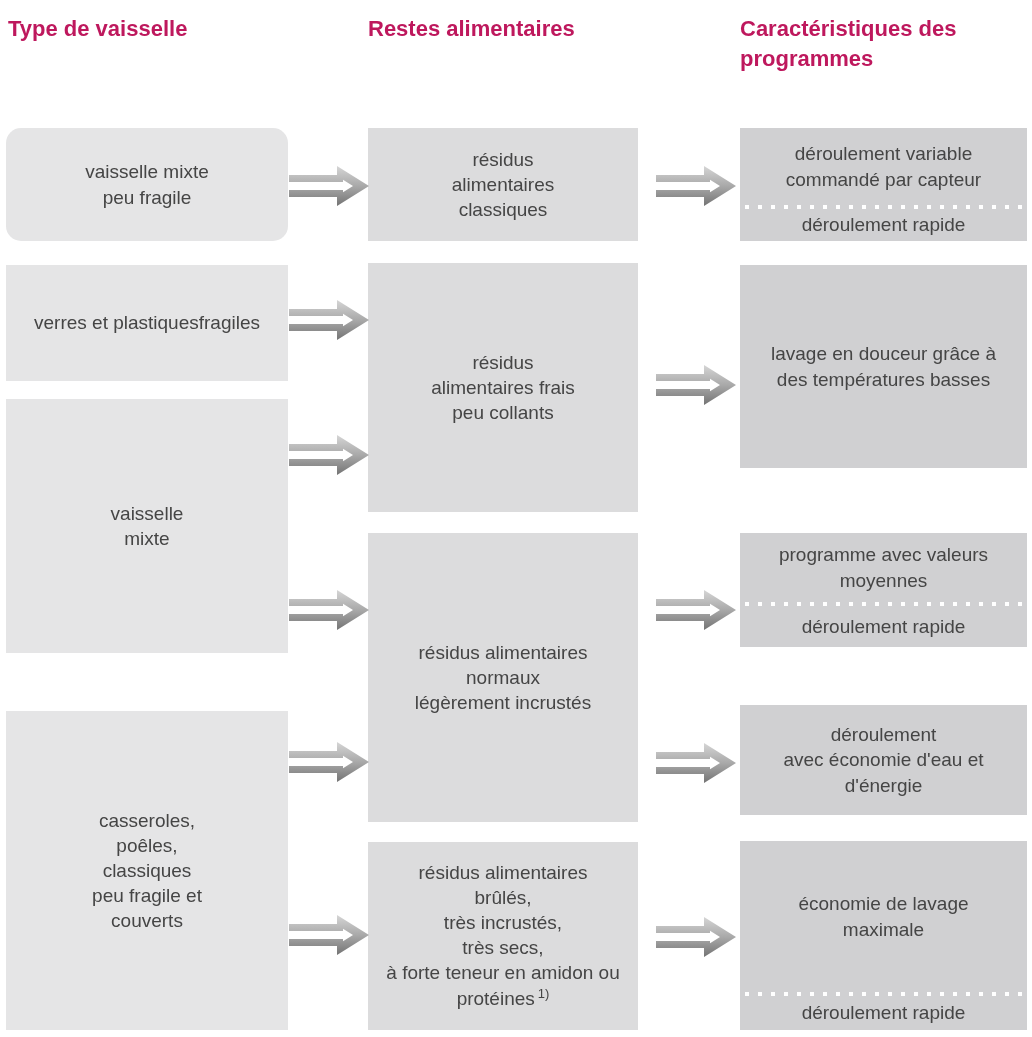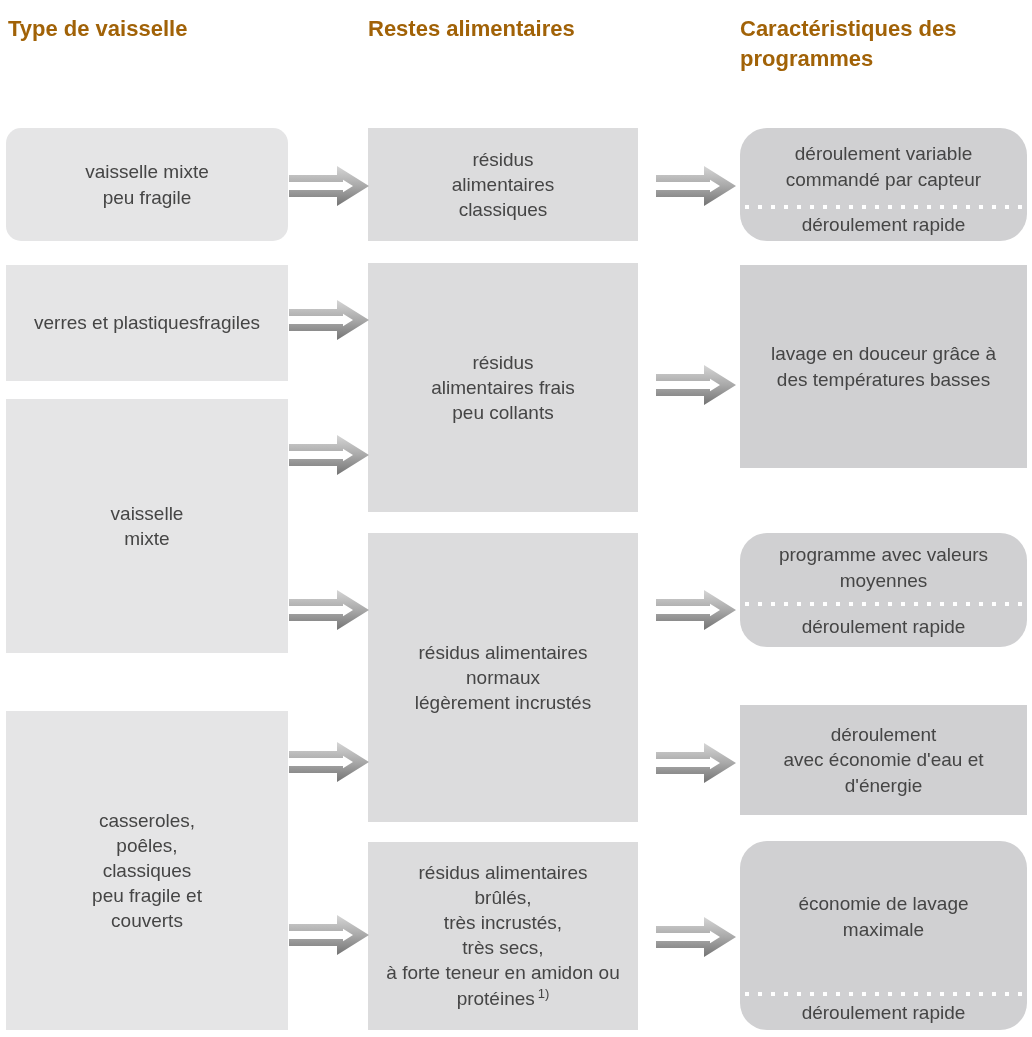--- a/index.html
+++ b/index.html
@@ -1,27 +1,27 @@
 <!DOCTYPE html>
 <html lang="fr"><head>
 <meta charset="utf-8">
 <style>
   html,body{margin:0;padding:0;background:#ffffff;}
   body{font-family:"Liberation Sans","DejaVu Sans",sans-serif;}
   #canvas{position:relative;width:1032px;height:1037px;background:#ffffff;overflow:hidden;}
 
-  .col-header{position:absolute;font-size:22px;font-weight:bold;color:#a16207;line-height:1.35;}
+  .col-header{position:absolute;font-size:22px;font-weight:bold;color:#be185d;line-height:1.35;}
 
   .box{position:absolute;display:flex;flex-direction:column;align-items:center;justify-content:center;
        text-align:center;font-size:19px;color:#454545;line-height:1.32;}
   .col-left{background:#e5e5e6;left:6px;width:282px;}
   .col-mid{background:#dcdcdd;left:368px;width:270px;}
   .col-right{background:#d0d0d2;left:740px;width:287px;}
 
-  .box-split{justify-content:stretch;align-items:stretch;padding:0;border-radius:27px;}
+  .box-split{justify-content:stretch;align-items:stretch;padding:0;}
   .split-top{flex:1;display:flex;flex-direction:column;align-items:center;justify-content:center;}
   .split-bottom{display:flex;flex-direction:column;align-items:center;justify-content:center;}
   .dotted-divider{height:4px;margin:0 5px;flex:0 0 auto;
        background:repeating-linear-gradient(to right,#ffffff 0 4px,transparent 4px 13px);}
 
   .line{white-space:pre;}
   .line sup{font-size:13px;margin-left:3px;}
 
   .arrow{position:absolute;width:80px;height:44px;display:block;}
 </style>

